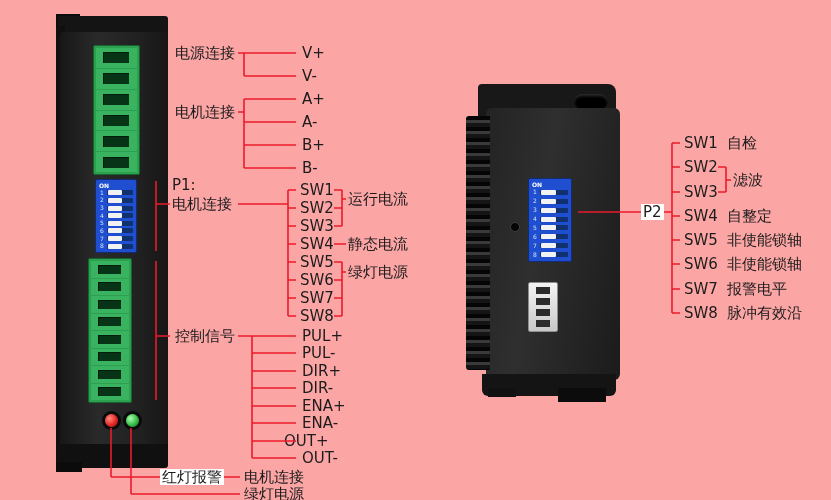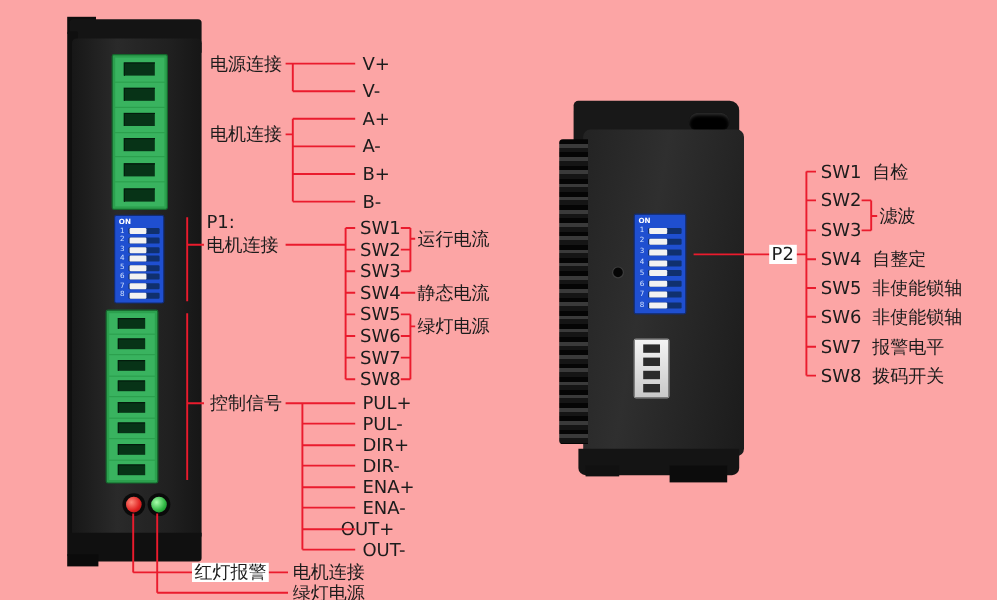--- a/index.html
+++ b/index.html
@@ -307,16 +307,16 @@
   <div class="swrow" style="left:684px;top:256px">
     <span>SW6</span>
     <span>非使能锁轴</span>
   </div>
   <div class="swrow" style="left:684px;top:281px">
     <span>SW7</span>
     <span>报警电平</span>
   </div>
   <div class="swrow" style="left:684px;top:305px">
     <span>SW8</span>
-    <span>拨码开关</span>
+    <span>脉冲有效沿</span>
   </div>
 
 </div>
 
 </body></html>

